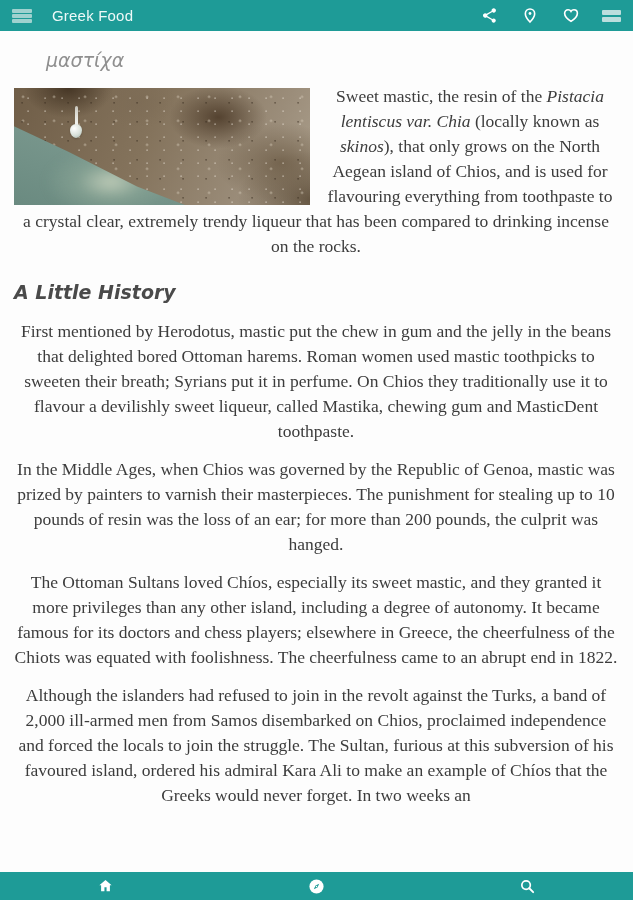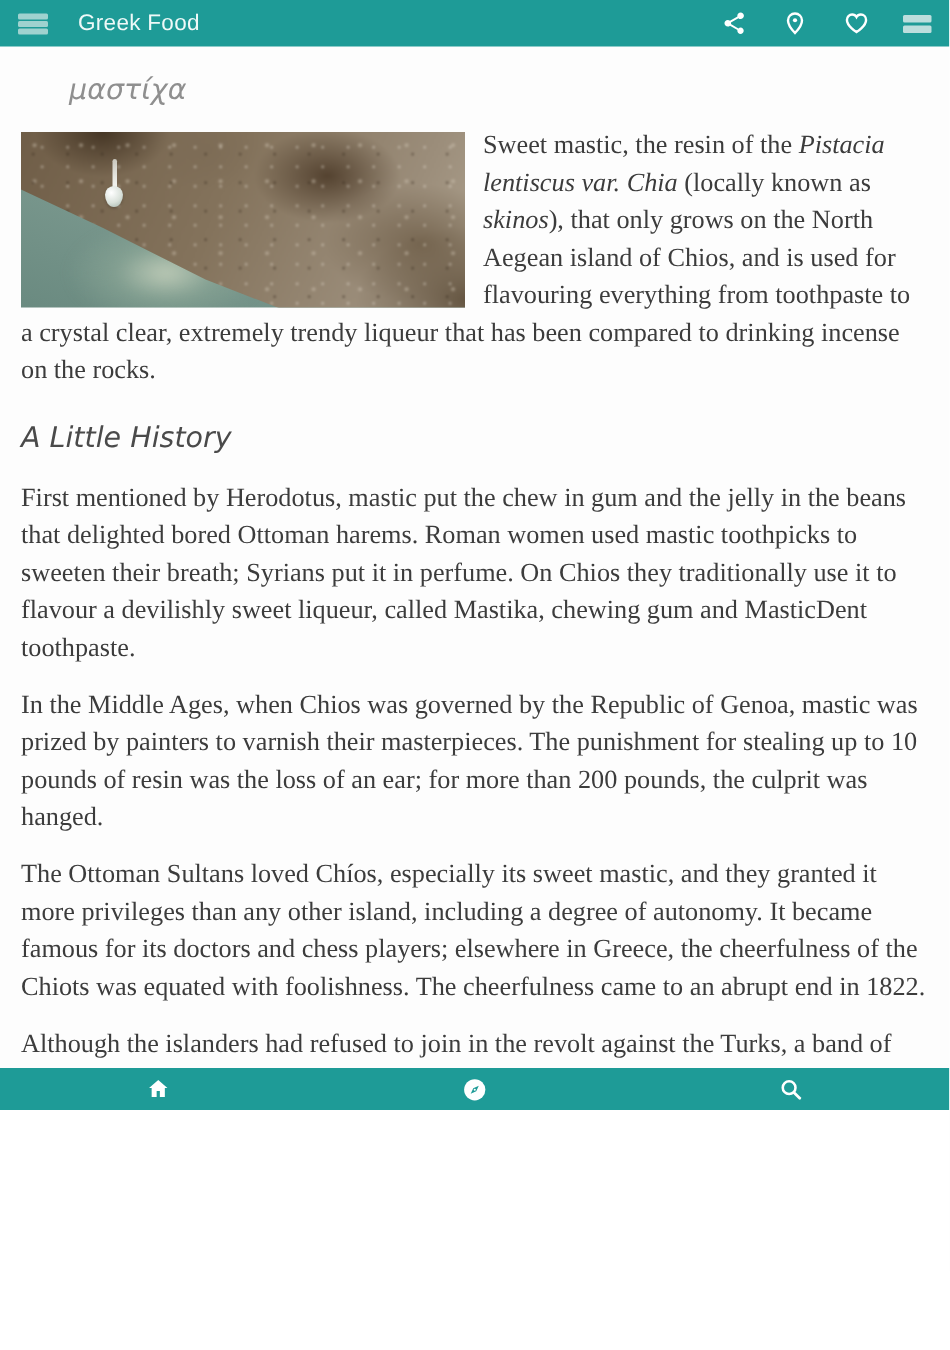--- a/index.html
+++ b/index.html
@@ -1,18 +1,18 @@
 <!DOCTYPE html>
 <html><head>
 <meta charset="utf-8">
 <style>
   * { margin:0; padding:0; box-sizing:border-box; }
   html,body { width:633px; height:900px; }
   body { font-family:"Liberation Sans", sans-serif; background:#ffffff; }
-  .screen { position:relative; width:633px; height:740px; overflow:hidden; background:#fdfdfd;padding-left:48px; }
+  .screen { position:relative; width:633px; height:900px; overflow:hidden; background:#fdfdfd;padding-left:48px; }
 
   
   .appbar {
     position:absolute; top:0; left:0; right:0; height:31px;
     background:#1e9b97; display:flex; align-items:center; padding:0 12px;
     z-index:20;
   }
   .appbar .hamburger { width:20px; height:14px; display:flex; flex-direction:column; justify-content:space-between; margin-right:20px; cursor:pointer; }
   .appbar .hamburger span { display:block; height:4px; border-radius:1px; background:#9fd2cf; }
   .appbar-title { color:#eef9f8; font-size:15px; letter-spacing:.2px; }
@@ -21,22 +21,22 @@
   .abicon svg { display:block; }
   .overflow-bars { width:19px; height:12px; display:flex; flex-direction:column; justify-content:space-between; }
   .overflow-bars span { display:block; height:5px; border-radius:1px; background:#bcdedd; }
 
   
   .content { position:absolute; top:31px; left:0; right:0; bottom:0; padding:13px 15px 0 14px; overflow:hidden; }
   .article-title { font-size:27px; font-weight:400; color:#4d4d4d; line-height:1.15; }
   .article-subtitle { font-family:"DejaVu Sans", sans-serif; font-style:italic; font-size:19px; color:#8f8f8f; margin-top:5px;margin-left:32px; }
 
   .body-text { margin-top:13px; font-family:"Liberation Serif", serif; font-size:17.5px; line-height:25px; color:#3c3c3c; }
-  .body-text p { margin-bottom:13px; }
-  .section-heading { font-family:"DejaVu Sans", sans-serif; font-style:italic; font-size:19px; font-weight:400; color:#4a4a4a; margin:21px 0 14px 0; }
+  .body-text p { margin-bottom:13px;text-align:center; }
+  .section-heading { font-family:"DejaVu Sans", sans-serif; font-style:italic; font-size:19px; font-weight:700; color:#4a4a4a; margin:21px 0 14px 0; }
 
   
   .photo {
     float:left; width:296px; height:117px; margin:4px 12px 4px 0;
     position:relative; overflow:hidden;
     background:linear-gradient(200deg,#a3b2a6 0%,#8ba69d 30%,#79978d 60%,#6a8a80 100%);
   }
   .photo .glow { position:absolute; left:10%; bottom:-10%; width:45%; height:60%; border-radius:50%;
     background:radial-gradient(closest-side,#cfd8c2cc,#9ab39f66,transparent); filter:blur(4px); }
   .photo .bark {

